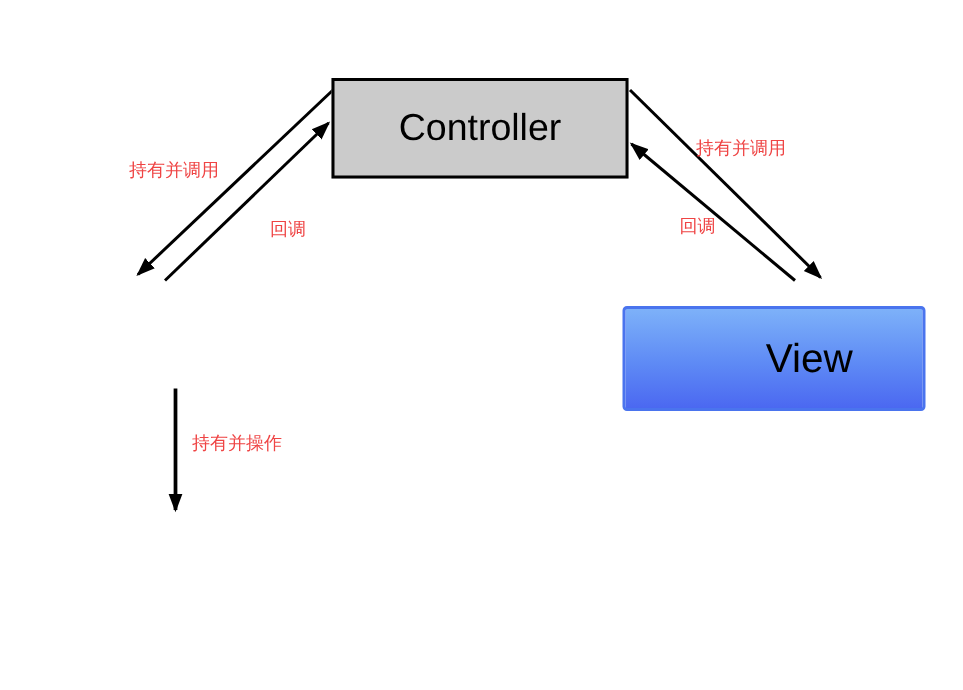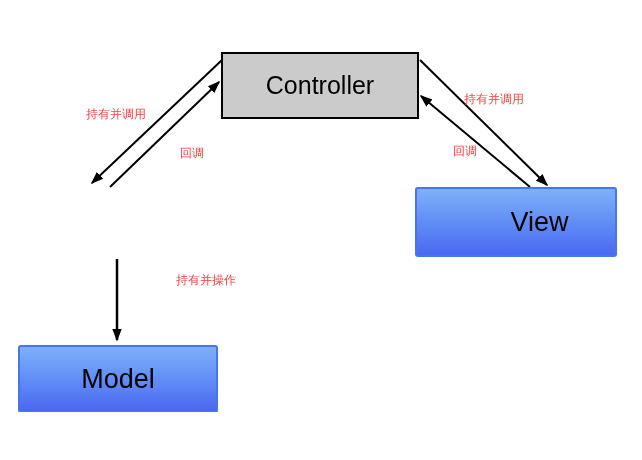--- a/index.html
+++ b/index.html
@@ -32,34 +32,34 @@
     border: 2px solid #000000;
     font-size: 25px;
   }
   .node-blue {
     background: linear-gradient(180deg, #7db1f9 0%, #5e8af5 55%, #4b68f1 100%);
     border: 2px solid #4a74ee;
     border-radius: 3px;
     font-size: 27px;
   }
   .node-viewmodel { left: 17px;  top: 188px; width: 201px; height: 70px; }
-  .node-view      { left: 415px; top: 187px; width: 202px; height: 70px; padding-left: 47px; }
+  .node-view      { left: 415px; top: 204px; width: 202px; height: 70px; padding-left: 47px; }
   .node-model     { left: 18px;  top: 345px; width: 200px; height: 68px; }
   .edge-label {
     position: absolute;
     transform: translate(-50%, -50%);
     font-size: 12px;
     color: #ef4444;
     white-space: nowrap;
   }
   .el-cv  { left: 116px; top: 114px; }
   .el-vc  { left: 192px; top: 153px; }
   .el-cw  { left: 494px; top: 99px;  }
   .el-wc  { left: 465px; top: 151px; }
-  .el-vm  { left: 158px; top: 280px; margin-left: 48px; }
+  .el-vm  { left: 158px; top: 296px; }
 </style>
 </head>
 <body>
 
 <div class="canvas">
 
   <svg class="arrows-layer" width="642" height="460" viewBox="0 0 642 460" xmlns="http://www.w3.org/2000/svg">
     <defs>
       <marker id="arrowhead" markerWidth="13" markerHeight="11" refX="11" refY="5.5" orient="auto" markerUnits="userSpaceOnUse">
         <path d="M0,0.8 L12.5,5.5 L0,10.2 Z" fill="#000000"></path>
@@ -74,23 +74,20 @@
 
   <div class="node node-controller">
     <span>Controller</span>
   </div>
 
 
   <div class="node node-blue node-view">
     <span>View</span>
   </div>
 
-  <div class="node node-blue node-model">
-    <span>Model</span>
-  </div>
 
   <div class="edge-label el-cv">持有并调用</div>
   <div class="edge-label el-vc">回调</div>
   <div class="edge-label el-cw">持有并调用</div>
   <div class="edge-label el-wc">回调</div>
   <div class="edge-label el-vm">持有并操作</div>
 
 </div>
 
 </body></html>

